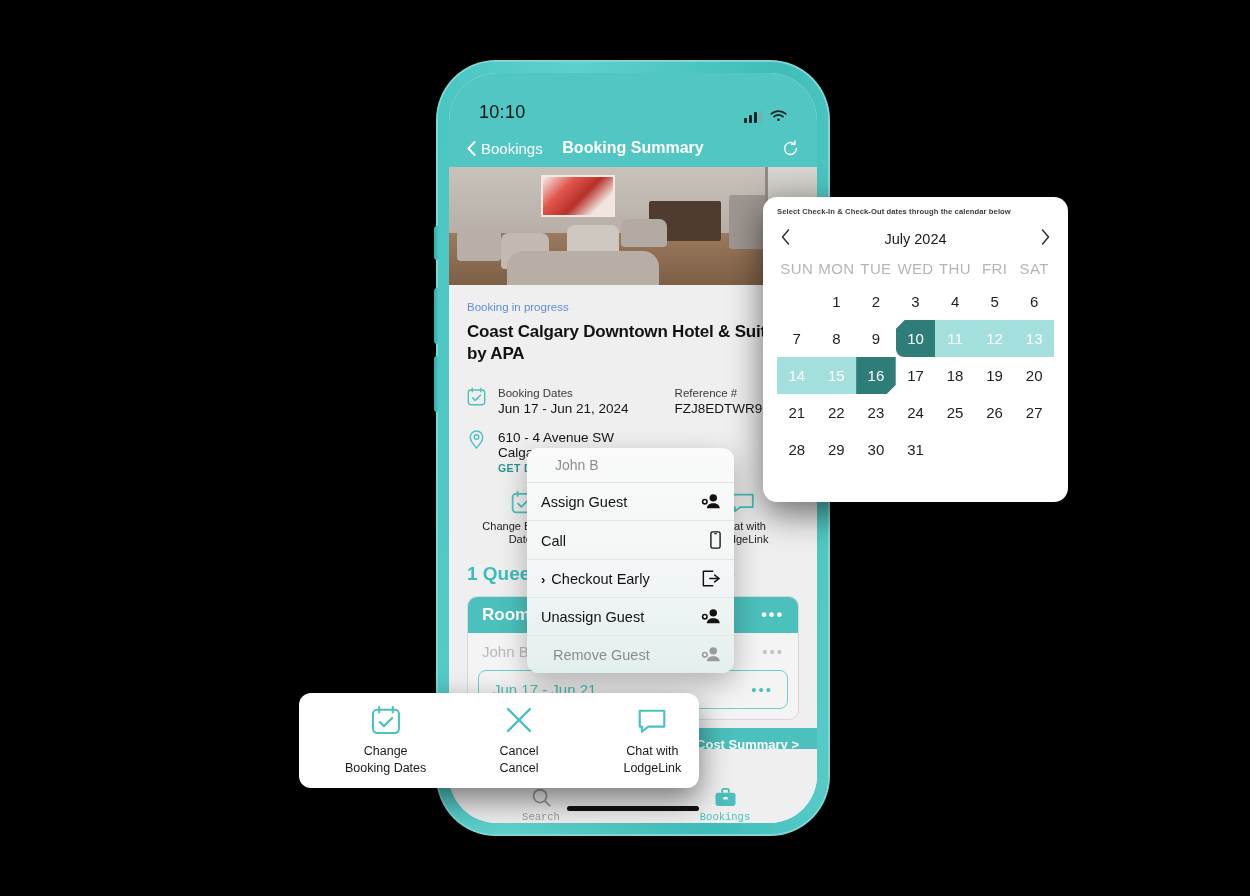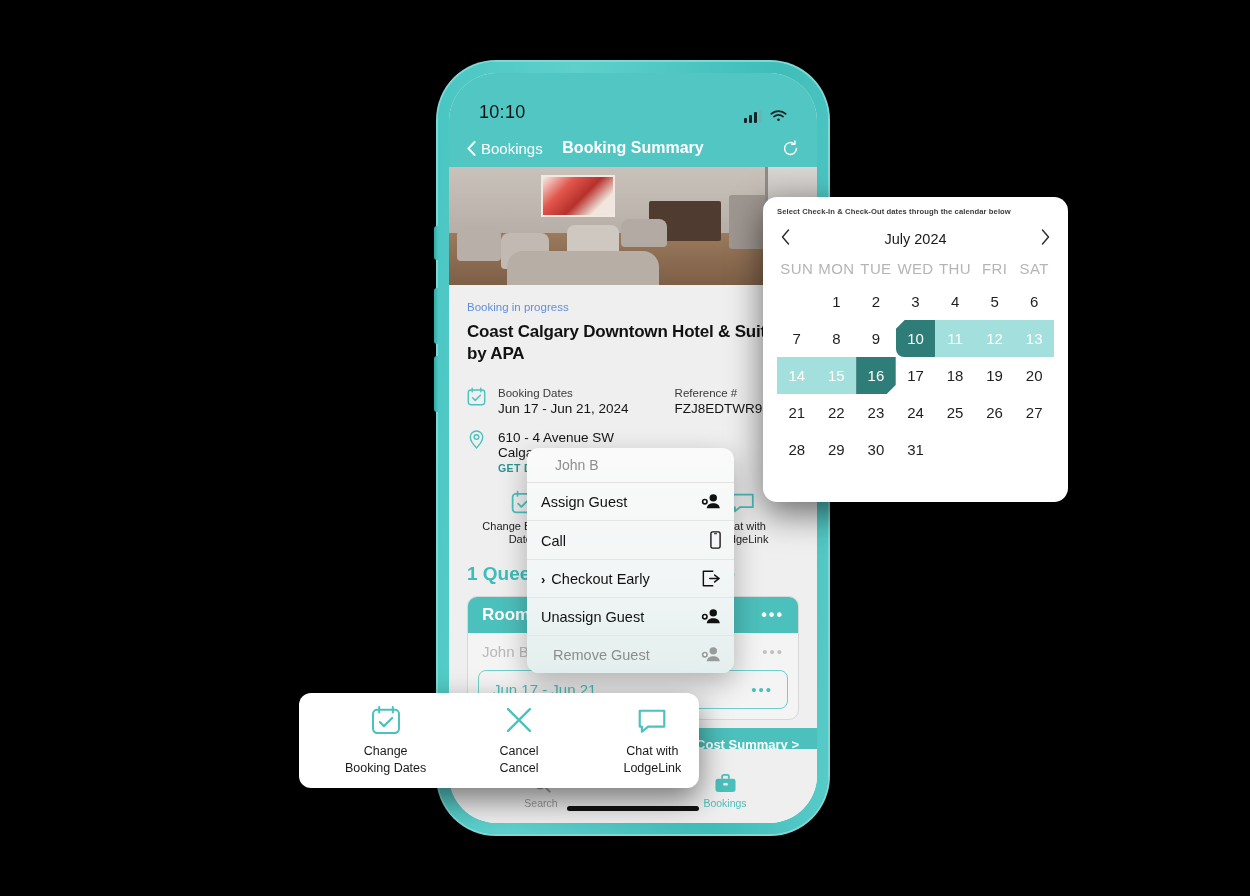--- a/index.html
+++ b/index.html
@@ -127,21 +127,21 @@
   .guest-row.outline { margin:0 10px 10px 10px; border:1px solid #6fcfcb; border-radius:8px;
     color:#4cc0bc; }
   .dots-grey { color:#c2c2c2; letter-spacing:2px; font-size:15px; }
   .dots-teal { color:#4cc0bc; letter-spacing:2px; font-size:15px; }
 
   .cost-bar { background:#4cc0bc; color:#fff; font-size:13px; font-weight:bold;
     text-align:right; padding:9px 18px; margin:8px -18px 0 -18px; }
 
   
   .tabbar { position:absolute; left:0; right:0; bottom:0; height:74px; background:#efefef;
-    display:flex; align-items:center; padding-top:10px; }
+    display:flex; align-items:flex-end; padding-top:10px;font-family:Liberation Mono, monospace; }
   .tab { flex:1; display:flex; flex-direction:column; align-items:center; gap:3px; cursor:pointer; }
   .tab span { font-size:10.5px; }
   .tab.inactive span { color:#9a9a9a; }
   .tab.active span { color:#4cc0bc; }
   .home-ind { position:absolute; left:50%; transform:translateX(-50%); bottom:12px;
     width:132px; height:5px; background:#111; border-radius:3px; }
 
   
   .cal-pop {
     position:absolute; left:763px; top:197px; width:305px; height:305px;

